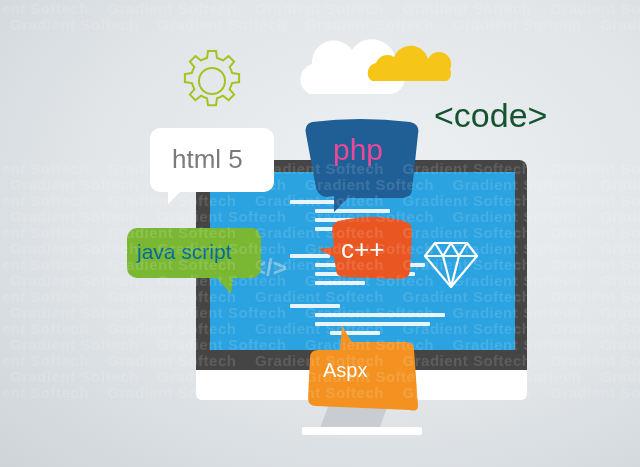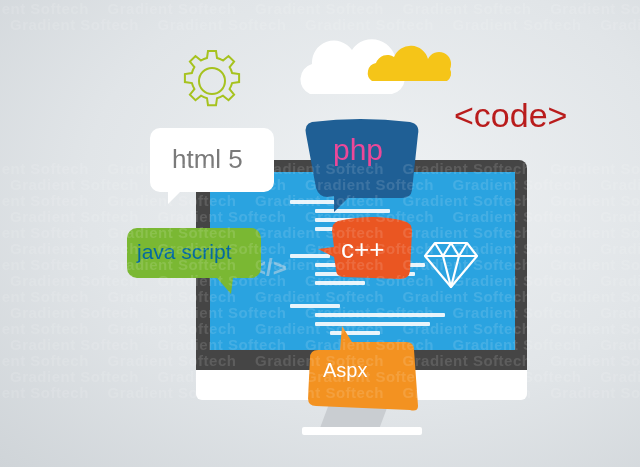--- a/index.html
+++ b/index.html
@@ -32,21 +32,21 @@
   .stand-neck {
     left:320px; top:400px; width:70px; height:28px; background:#c9cdd1;
     clip-path: polygon(15% 0, 100% 0, 85% 100%, 0 100%);
   }
   .stand-base {
     left:302px; top:427px; width:120px; height:8px; background:#ffffff; border-radius:2px;
   }
   .code-line { position:absolute; height:4px; background:#e8f4fb; border-radius:1px; }
   .bubble-text { position:absolute; white-space:nowrap; }
   .code-tag {
-    left:434px; top:96px; font-size:34px; color:#b91c1c; font-family:"Liberation Sans", sans-serif;margin-left:20px;
+    left:434px; top:96px; font-size:34px; color:#14532d; font-family:"Liberation Sans", sans-serif;
   }
 </style>
 </head>
 <body>
 
 <svg class="abs" style="left:178px;top:48px;" width="68" height="66" viewBox="0 0 68 66">
   <g fill="none" stroke="#a6c21e" stroke-width="2">
     <path d="M30,3 h8 l1,7 a24,24 0 0 1 6,2.5 l5.5,-4.5 5.6,5.6 -4.5,5.5 a24,24 0 0 1 2.5,6 l7,1 v8 l-7,1 a24,24 0 0 1 -2.5,6 l4.5,5.5 -5.6,5.6 -5.5,-4.5 a24,24 0 0 1 -6,2.5 l-1,7 h-8 l-1,-7 a24,24 0 0 1 -6,-2.5 l-5.5,4.5 -5.6,-5.6 4.5,-5.5 a24,24 0 0 1 -2.5,-6 l-7,-1 v-8 l7,-1 a24,24 0 0 1 2.5,-6 l-4.5,-5.5 5.6,-5.6 5.5,4.5 a24,24 0 0 1 6,-2.5 z"></path>
     <circle cx="34" cy="33" r="13"></circle>
   </g>

